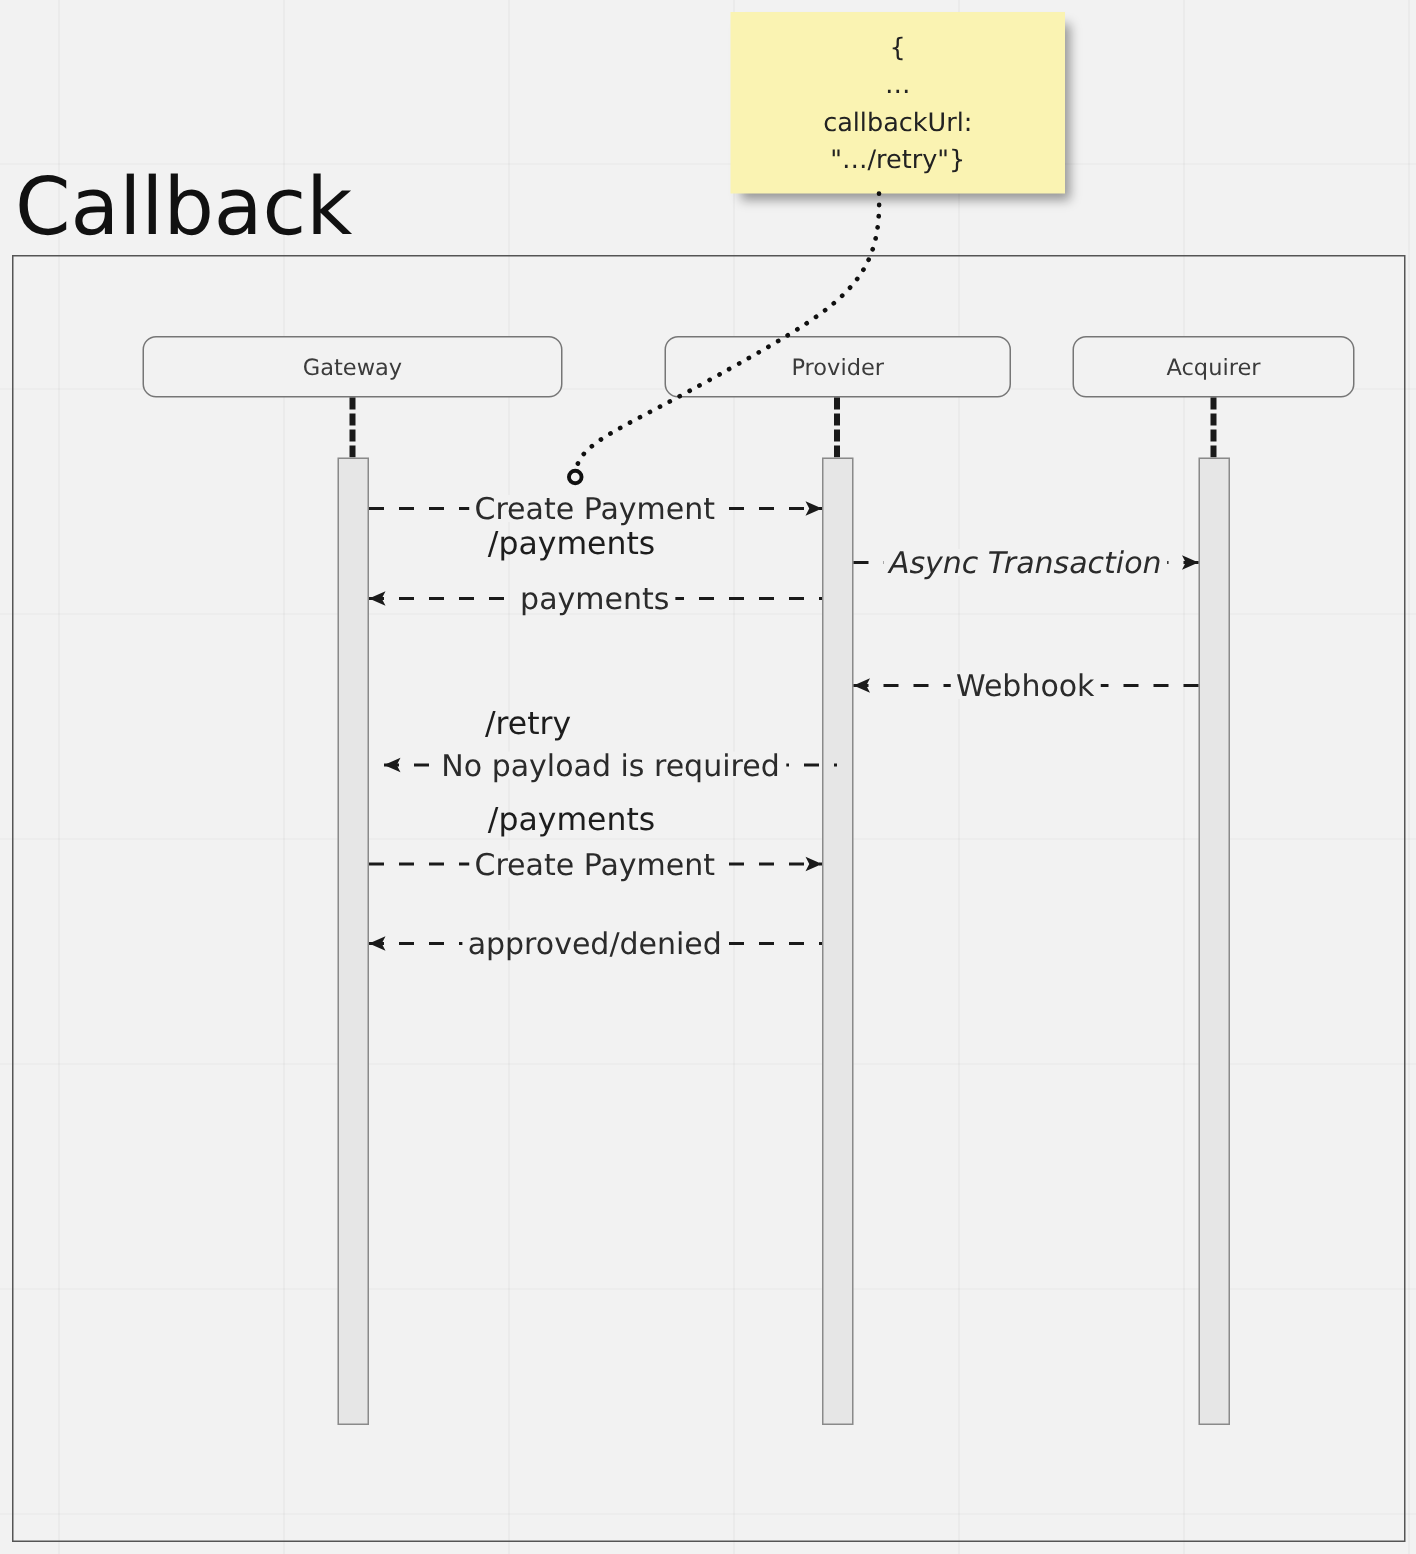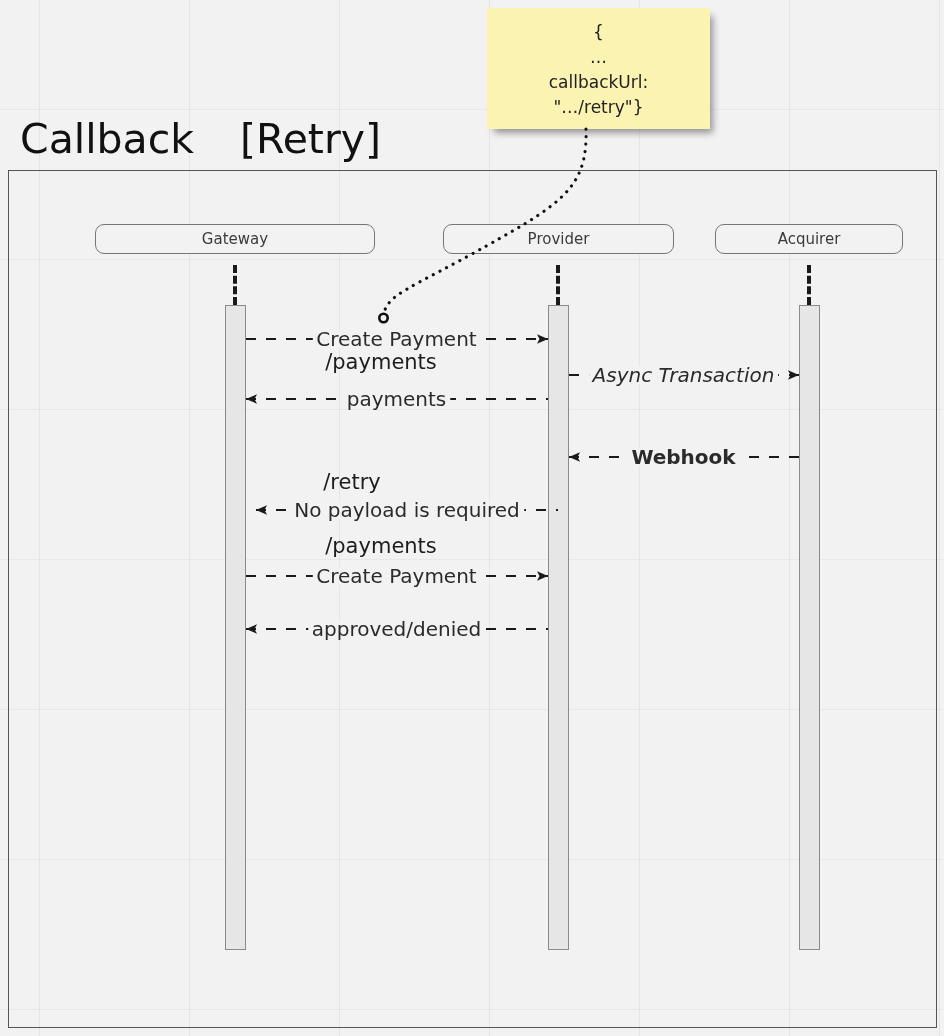--- a/index.html
+++ b/index.html
@@ -20,23 +20,23 @@
     background-image:
       linear-gradient(to right, rgba(0,0,0,0.055) 1px, transparent 1px),
       linear-gradient(to bottom, rgba(0,0,0,0.045) 1px, transparent 1px);
     background-size: 150px 150px;
     background-position: -111px -41px;
   }
 
   
   .diagram-title {
     position: absolute;
-    left: 20px;
+    left: 10px;
     top: 113px;
-    font-size: 41px;
+    font-size: 53px;
     line-height: 52px;
     color: #111111;
     font-weight: 400;
     white-space: nowrap;
     letter-spacing: 0px;
   }
   .diagram-subtitle {
     position: absolute;
     left: 240px;
     top: 113px;
@@ -79,21 +79,21 @@
     font-size: 17px;
     line-height: 25px;
     color: #222222;
     text-align: center;
     white-space: nowrap;
   }
 
   
   .participant-box {
     position: absolute;
-    height: 30px;
+    height: 41px;
     border: 1.2px solid #767676;
     border-radius: 9px;
     background: #f2f2f2;
     box-sizing: border-box;
     display: flex;
     align-items: center;
     justify-content: center;
   }
   .participant-label {
     font-size: 15px;
@@ -157,21 +157,20 @@
     height: 1036px;
     pointer-events: none;
   }
 </style>
 </head>
 <body>
 
 <div id="canvas">
 
   <div class="diagram-title">Callback</div>
-  <div class="diagram-subtitle">[Retry]</div>
 
   <div class="frame"></div>
 
   <div id="dynamic-layer">
       <div class="participant-box" style="left: 95px; top: 224px; width: 280px;">
         <span class="participant-label">Gateway</span>
       </div>
       <div class="participant-box" style="left: 443px; top: 224px; width: 231px;">
         <span class="participant-label">Provider</span>
       </div>
@@ -203,21 +202,21 @@
           <line x1="0" y1="9" x2="302" y2="9" stroke="#1a1a1a" stroke-width="2.1" stroke-dasharray="10 10"></line>
           <path d="M 0,9 L 11,4.2 L 8.5,9 L 11,13.8 Z" fill="#1a1a1a"></path>
         </svg>
         <span class="msg-label" style="left: 151px; top: 9px;">payments</span>
       </div>
       <div class="message" style="left: 568.5px; top: 448px; width: 230px;">
         <svg width="230" height="18" viewBox="0 0 230 18">
           <line x1="0" y1="9" x2="230" y2="9" stroke="#1a1a1a" stroke-width="2.1" stroke-dasharray="10 10"></line>
           <path d="M 0,9 L 11,4.2 L 8.5,9 L 11,13.8 Z" fill="#1a1a1a"></path>
         </svg>
-        <span class="msg-label" style="left: 115px; top: 9px; font-weight: bold;">Webhook</span>
+        <span class="msg-label" style="left: 115px; top: 9px;">Webhook</span>
       </div>
       <div class="message" style="left: 256px; top: 501px; width: 302px;">
         <svg width="302" height="18" viewBox="0 0 302 18">
           <line x1="0" y1="9" x2="302" y2="9" stroke="#1a1a1a" stroke-width="2.1" stroke-dasharray="10 10"></line>
           <path d="M 0,9 L 11,4.2 L 8.5,9 L 11,13.8 Z" fill="#1a1a1a"></path>
         </svg>
         <span class="msg-label" style="left: 151px; top: 9px;">No payload is required</span>
       </div>
       <div class="message" style="left: 245.5px; top: 567px; width: 302px;">
         <svg width="302" height="18" viewBox="0 0 302 18">

